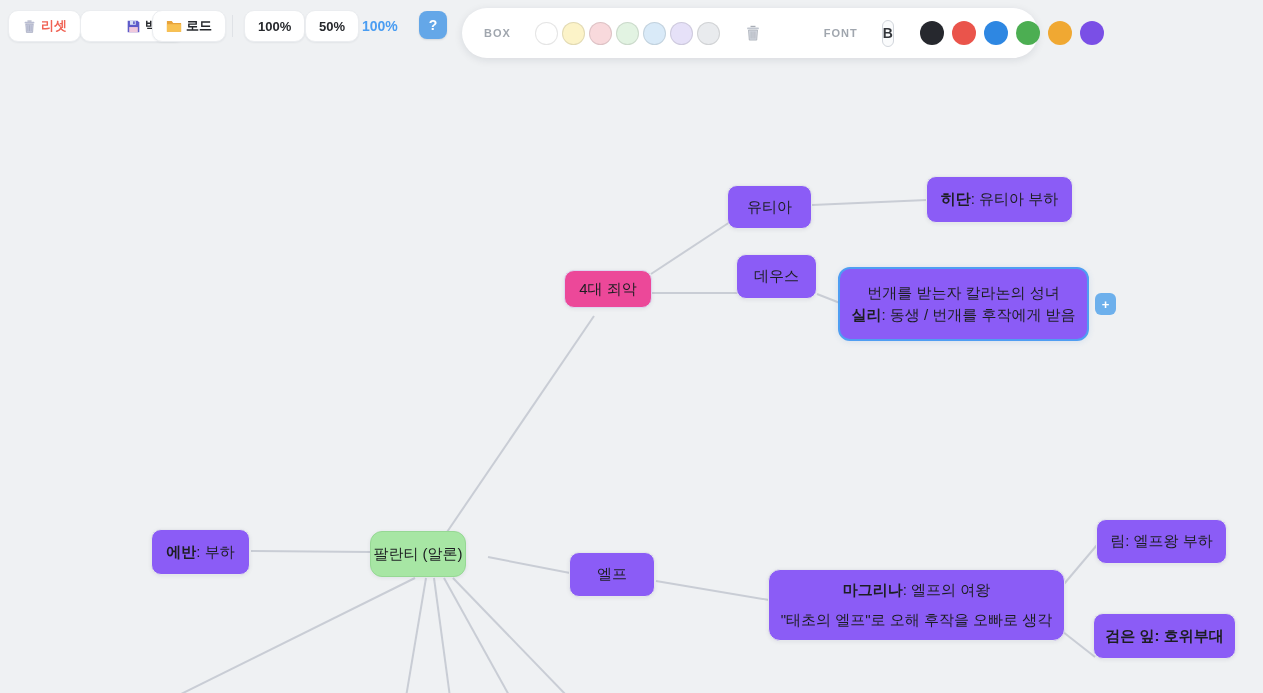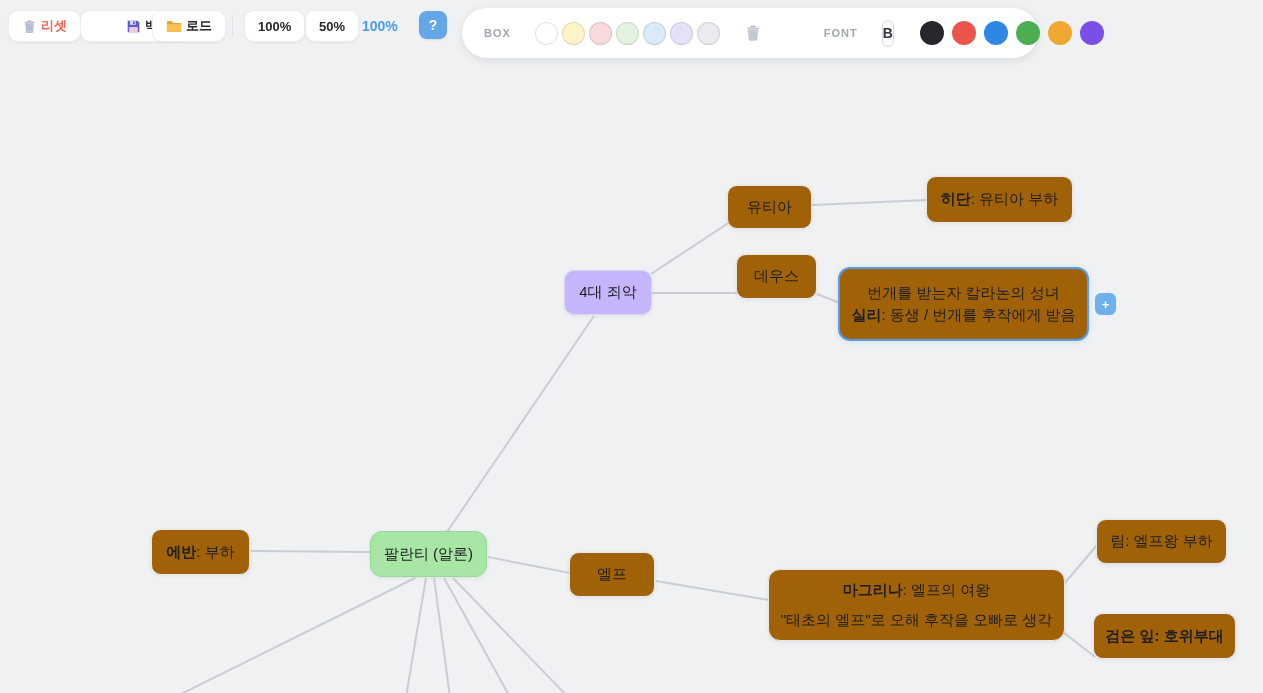--- a/index.html
+++ b/index.html
@@ -88,21 +88,21 @@
     font-size: 14px; font-weight: 700; color: #33363b;
     display: flex; align-items: center; justify-content: center;
     cursor: pointer;
     margin-right: 10px;
   }
 
   
   #edges { position: absolute; left: 0; top: 0; width: 1263px; height: 693px; }
   .node {
     position: absolute;
-    background: #a16207;
+    background: #8b5cf6;
     border: 1px solid #e5e7eb;
     border-radius: 10px;
     box-shadow: 0 1px 4px rgba(20,30,50,.07);
     display: flex;
     align-items: center;
     justify-content: center;
     font-size: 15px;
     white-space: nowrap;
     cursor: pointer;
     color: #1c1e21;
@@ -227,42 +227,42 @@
 </div>
 
 <div class="node" style="left:727px; top:185px; width:85px; height:44px;">
   <span>유티아</span>
 </div>
 
 <div class="node" style="left:926px; top:176px; width:147px; height:47px;">
   <span><span class="bold">히단</span><span>: 유티아 부하</span></span>
 </div>
 
-<div class="node" style="left:564px; top:270px; width:88px; height:45px; background:#c4b5fd; border-color:#ddd7f0;">
+<div class="node" style="left:564px; top:270px; width:88px; height:38px; background:#ec4899; border-color:#ddd7f0;">
   <span>4대 죄악</span>
 </div>
 
 <div class="node" style="left:736px; top:254px; width:81px; height:45px;">
   <span>데우스</span>
 </div>
 
 <div class="node multiline selected" style="left:838px; top:267px; width:251px; height:74px;">
   <span>번개를 받는자 칼라논의 성녀</span>
   <span><span class="bold">실리</span><span>: 동생 / 번개를 후작에게 받음</span></span>
 </div>
 
 <div class="add-btn" style="left:1095px; top:293px;">
   <span>+</span>
 </div>
 
 <div class="node" style="left:151px; top:529px; width:99px; height:46px;">
   <span><span class="bold">에반</span><span>: 부하</span></span>
 </div>
 
-<div class="node" style="left:370px; top:531px; width:117px; height:46px; background:#a7e6a4; border-color:#96d894; border-radius:12px;">
+<div class="node" style="left:370px; top:531px; width:96px; height:46px; background:#a7e6a4; border-color:#96d894; border-radius:12px;">
   <span>팔란티 (알론)</span>
 </div>
 
 <div class="node" style="left:569px; top:552px; width:86px; height:45px;">
   <span>엘프</span>
 </div>
 
 <div class="node multiline" style="left:768px; top:569px; width:297px; height:72px;gap:8px;">
   <span><span class="bold">마그리나</span><span>: 엘프의 여왕</span></span>
   <span>"태초의 엘프"로 오해 후작을 오빠로 생각</span>

